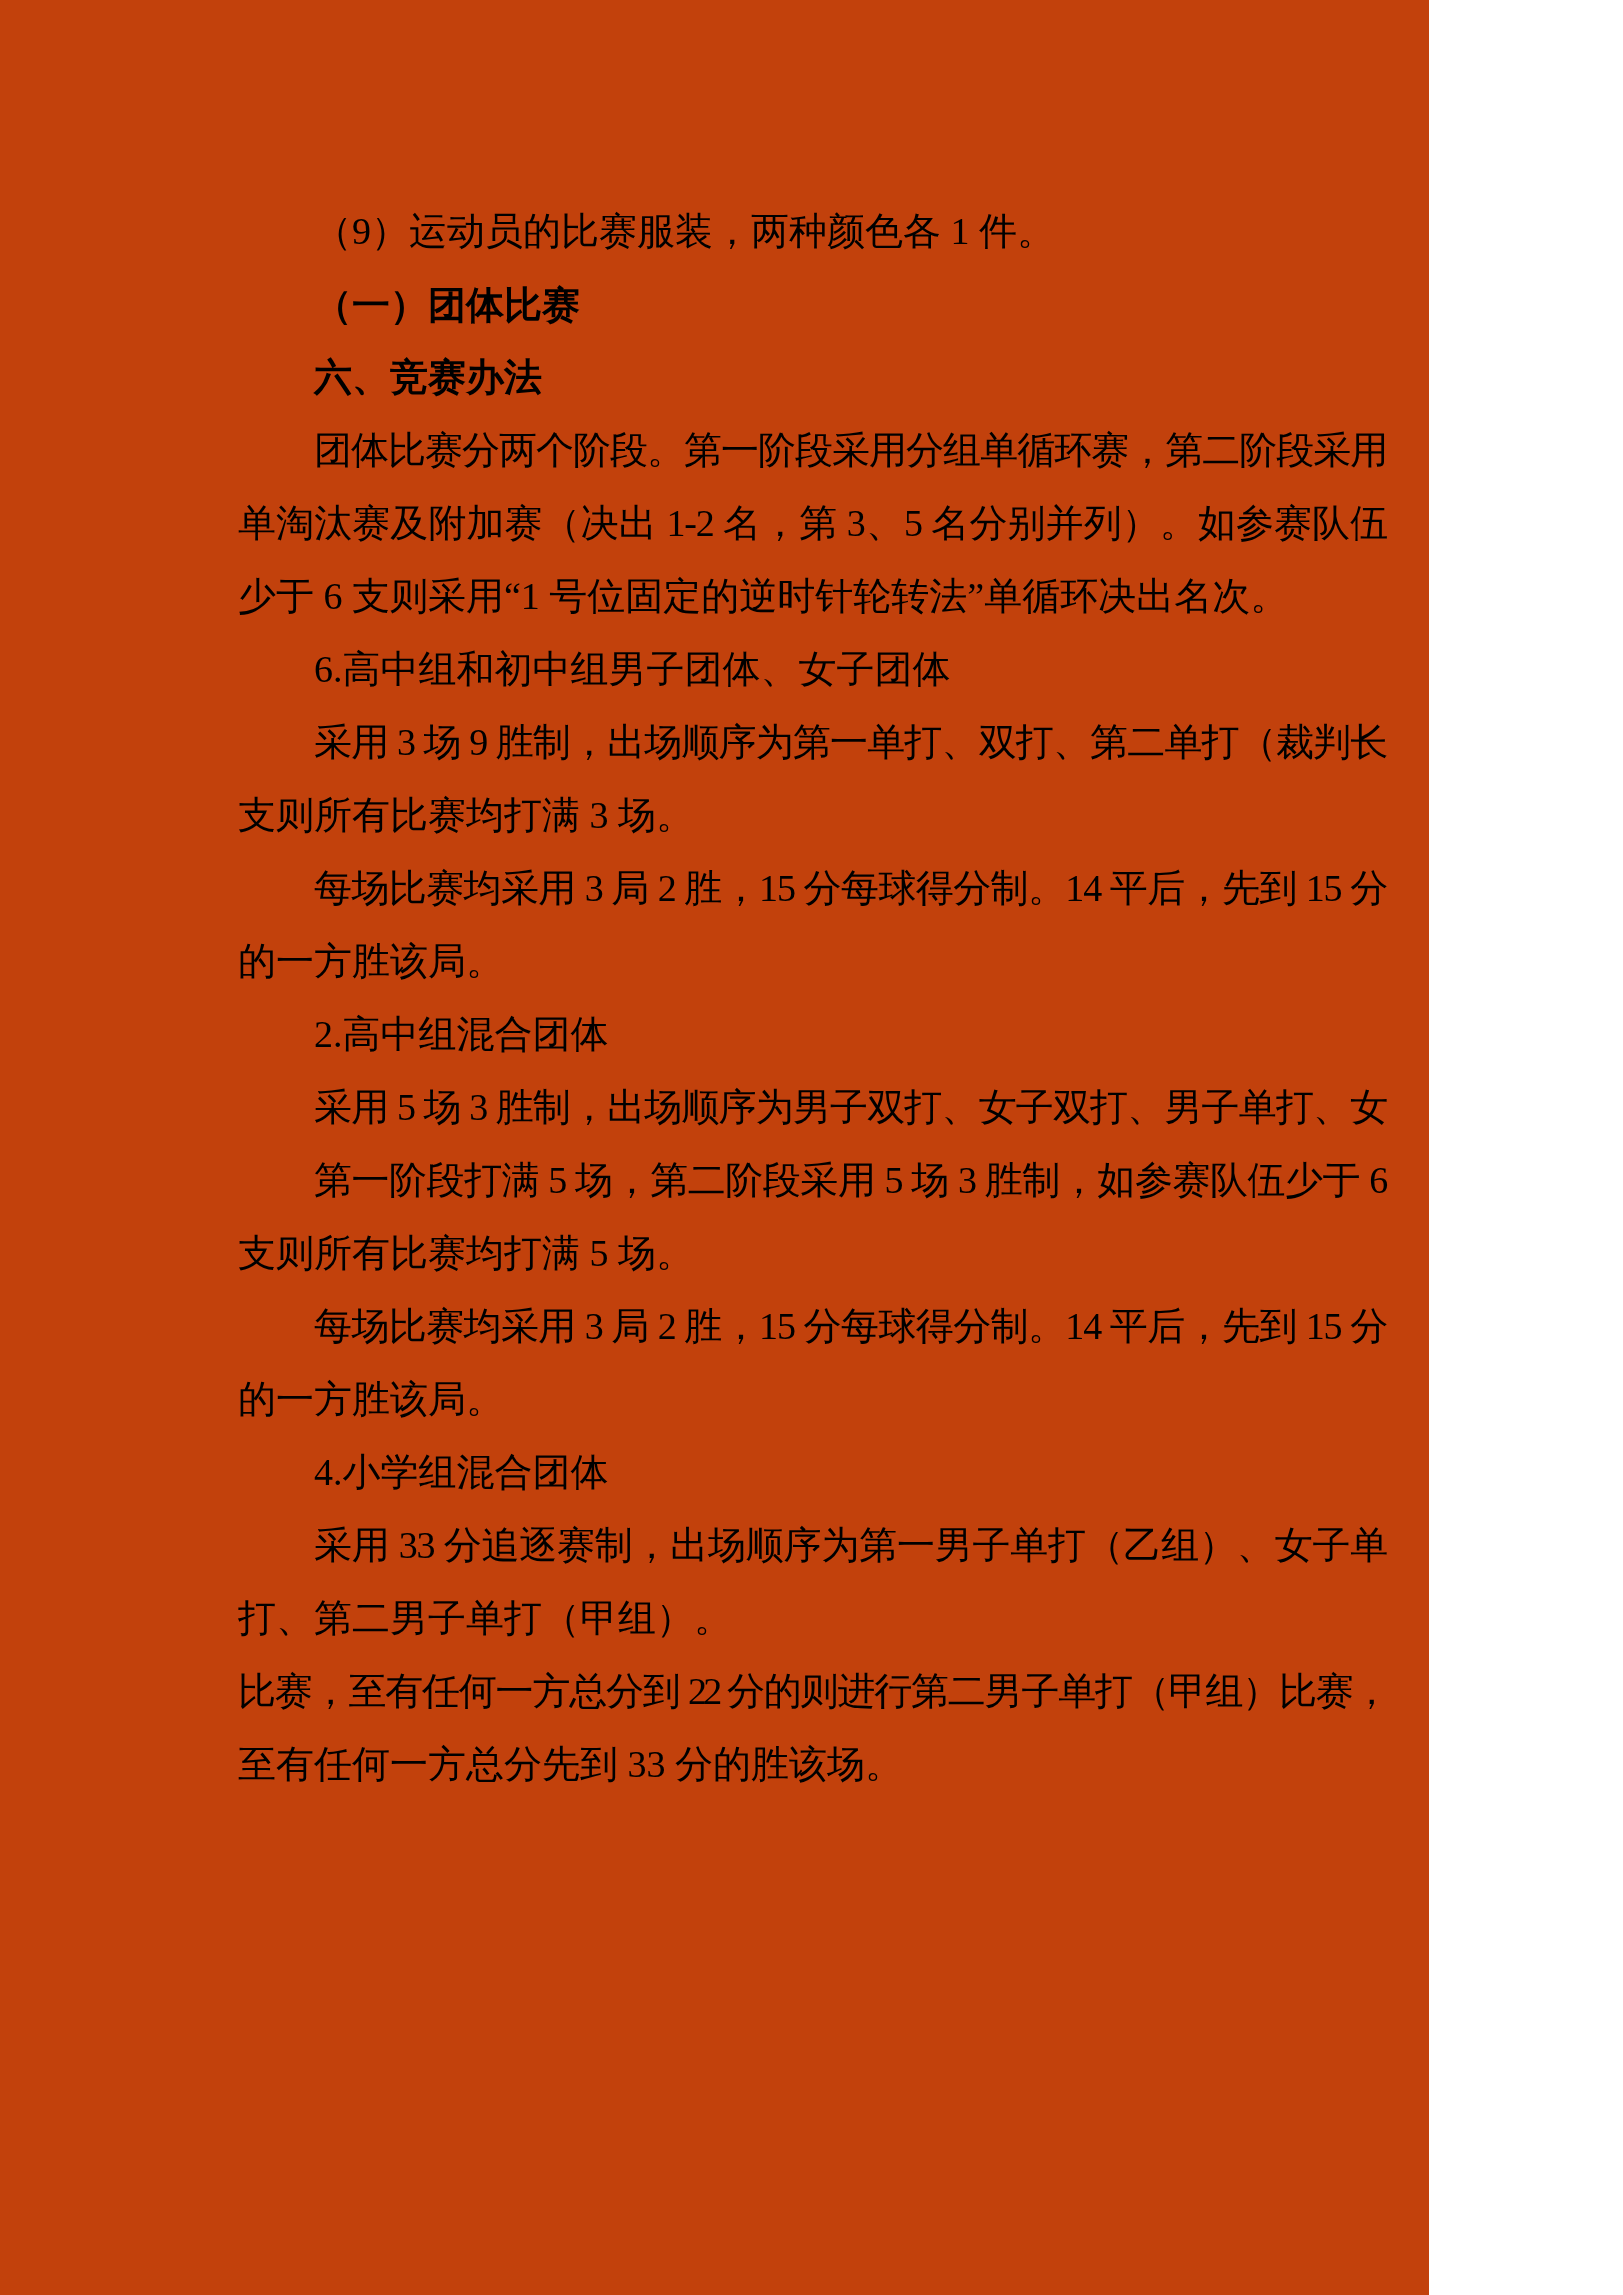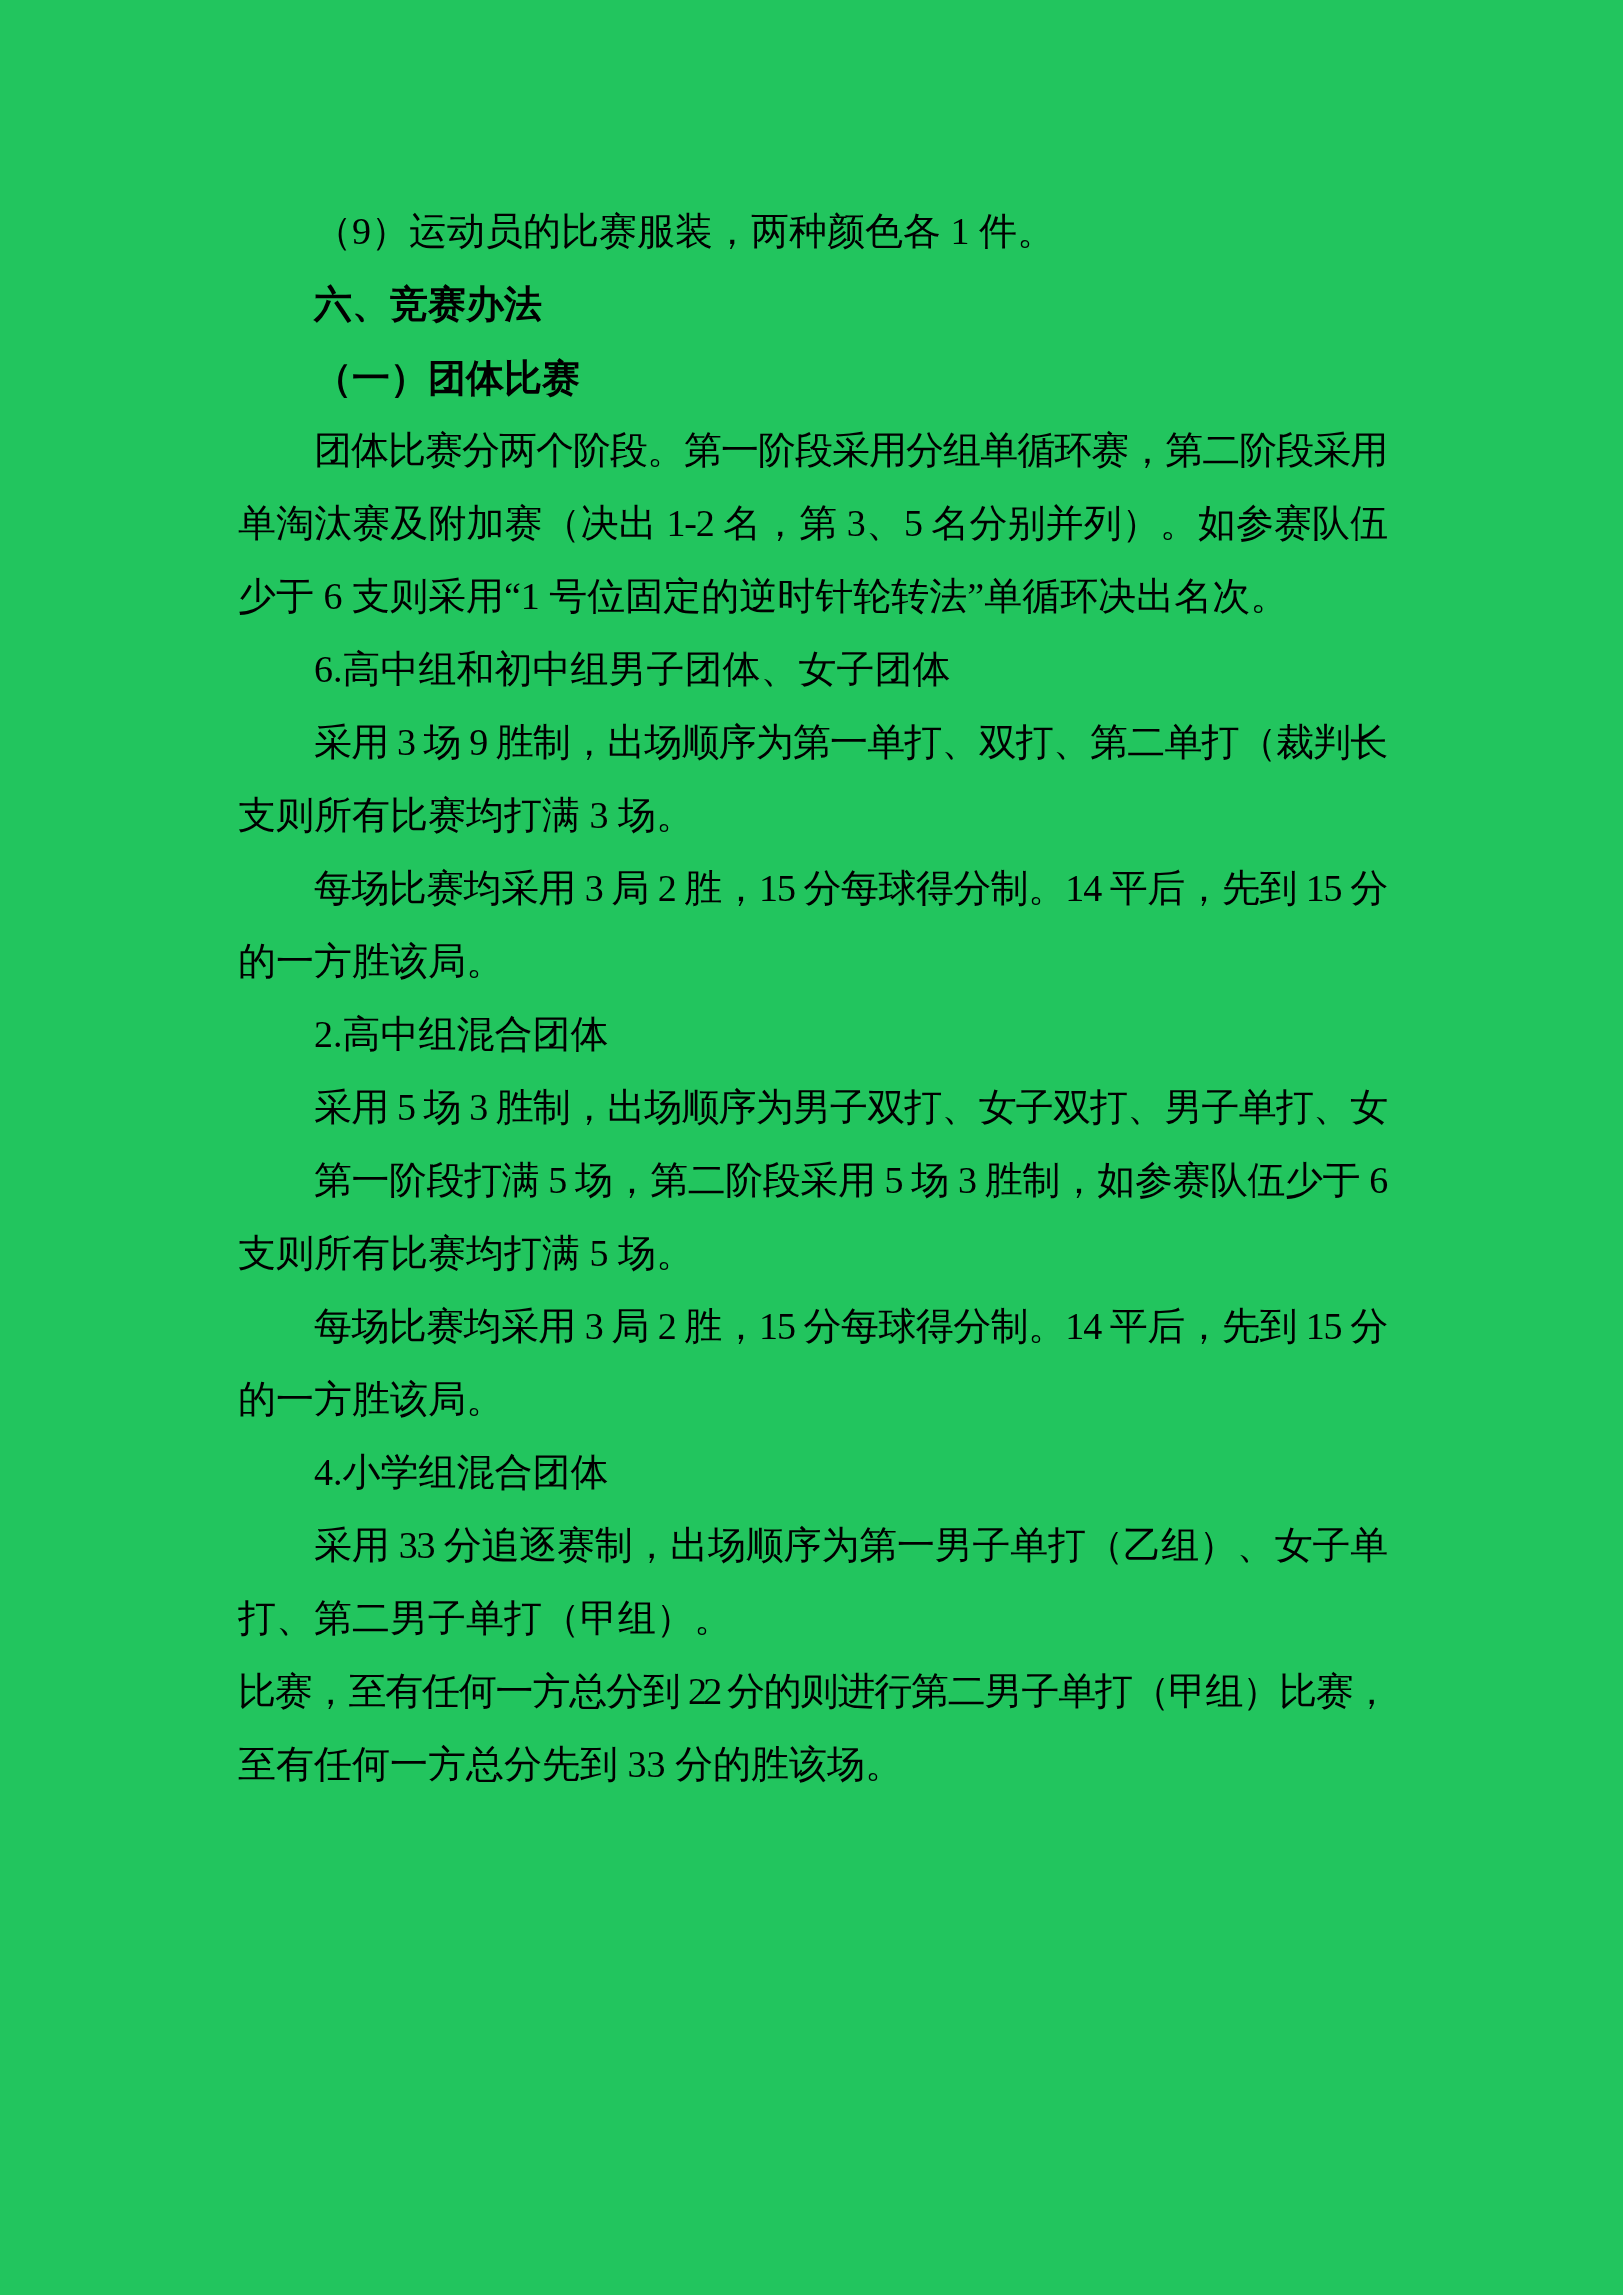--- a/index.html
+++ b/index.html
@@ -5,23 +5,23 @@
   html, body { margin: 0; padding: 0; }
   body {
     width: 1623px;
     height: 2295px;
     background: #ffffff;
     font-family: "Liberation Serif", "DejaVu Serif", serif;
     color: #000000;
   }
   .page {
     position: relative;
-    width: 1623px;
+    width: 1429px;
     height: 2295px;
-    background: #22c55e;
+    background: #c2410c;
     overflow: hidden;
   }
   .content {
     position: absolute;
     left: 238px;
     top: 195px;
     width: 1149px;
   }
   .ln {
     display: block;
@@ -47,23 +47,23 @@
   }
 </style>
 </head>
 <body>
 
 <div class="page">
   <div class="content">
 
     <div class="ln ind">（9）运动员的比赛服装，两种颜色各 1 件。</div>
 
+    <div class="ln ind h2">（一）团体比赛</div>
+
     <div class="ln ind h1">六、竞赛办法</div>
-
-    <div class="ln ind h2">（一）团体比赛</div>
 
     <div class="ln ind j">团体比赛分两个阶段。第一阶段采用分组单循环赛，第二阶段采用</div>
     <div class="ln j">单淘汰赛及附加赛（决出 1-2 名，第 3、5 名分别并列）。如参赛队伍</div>
     <div class="ln">少于 6 支则采用“1 号位固定的逆时针轮转法”单循环决出名次。</div>
 
     <div class="ln ind">6.高中组和初中组男子团体、女子团体</div>
 
     <div class="ln ind j">采用 3 场 9 胜制，出场顺序为第一单打、双打、第二单打（裁判长</div>
 
     <div class="ln">支则所有比赛均打满 3 场。</div>

